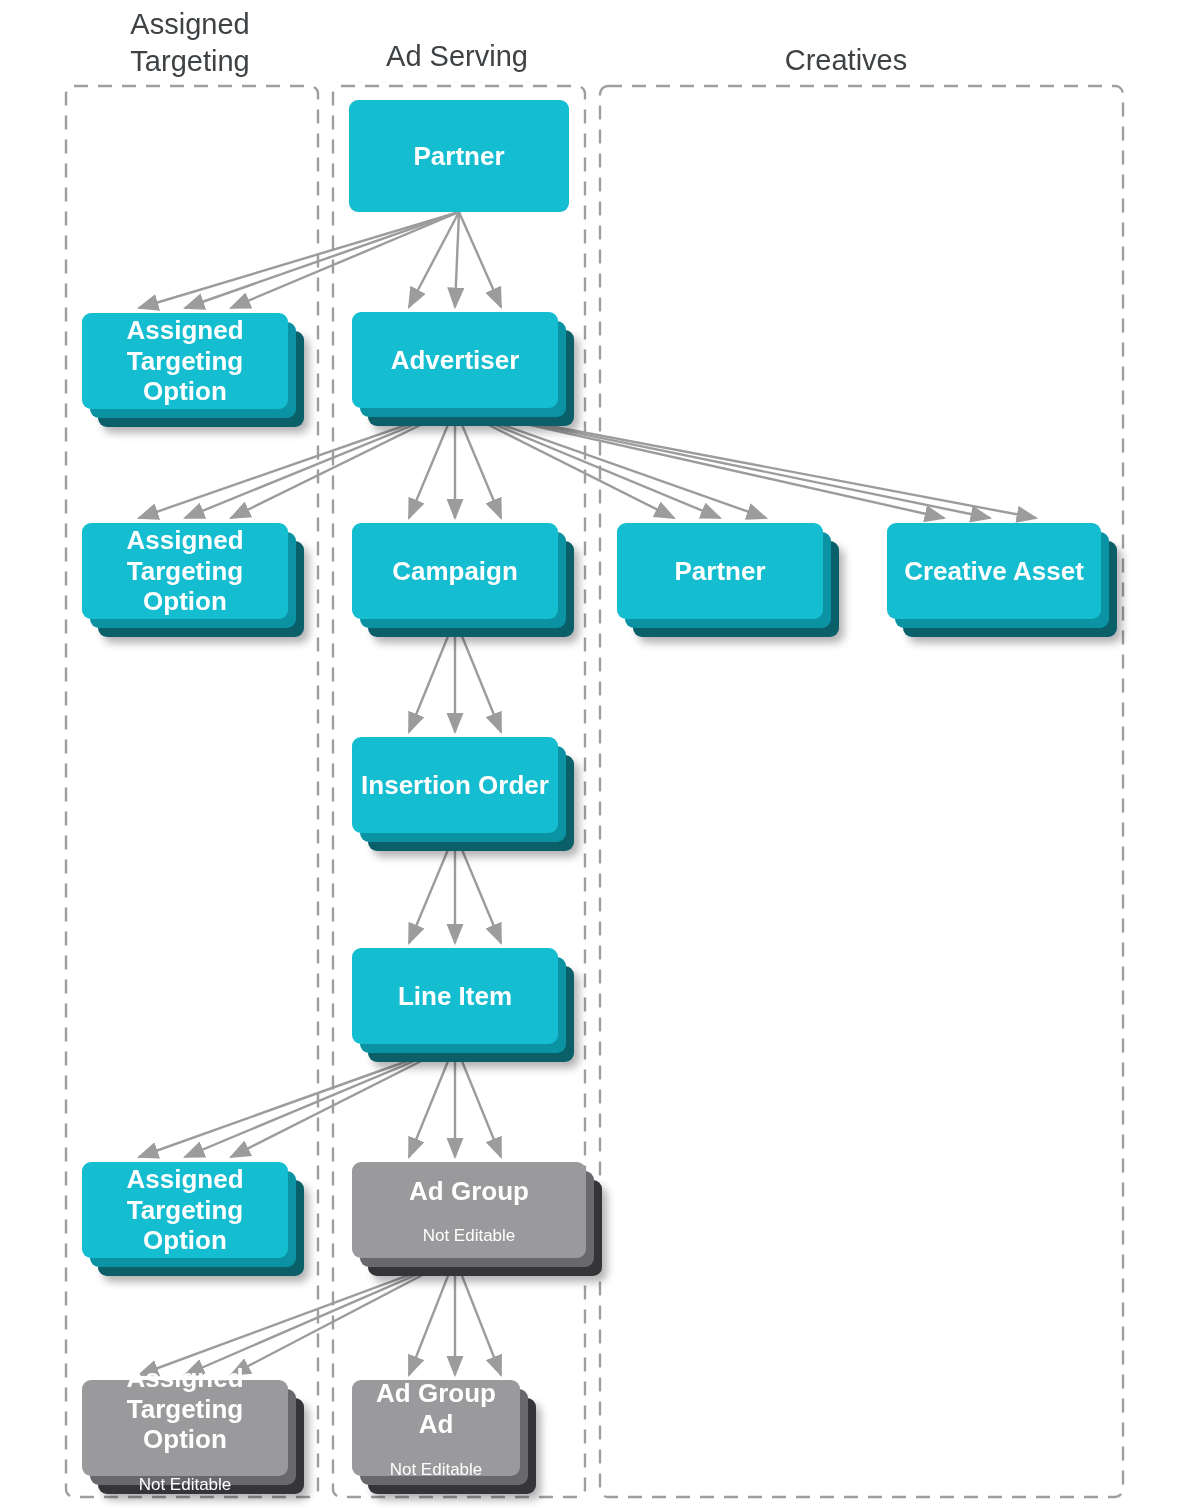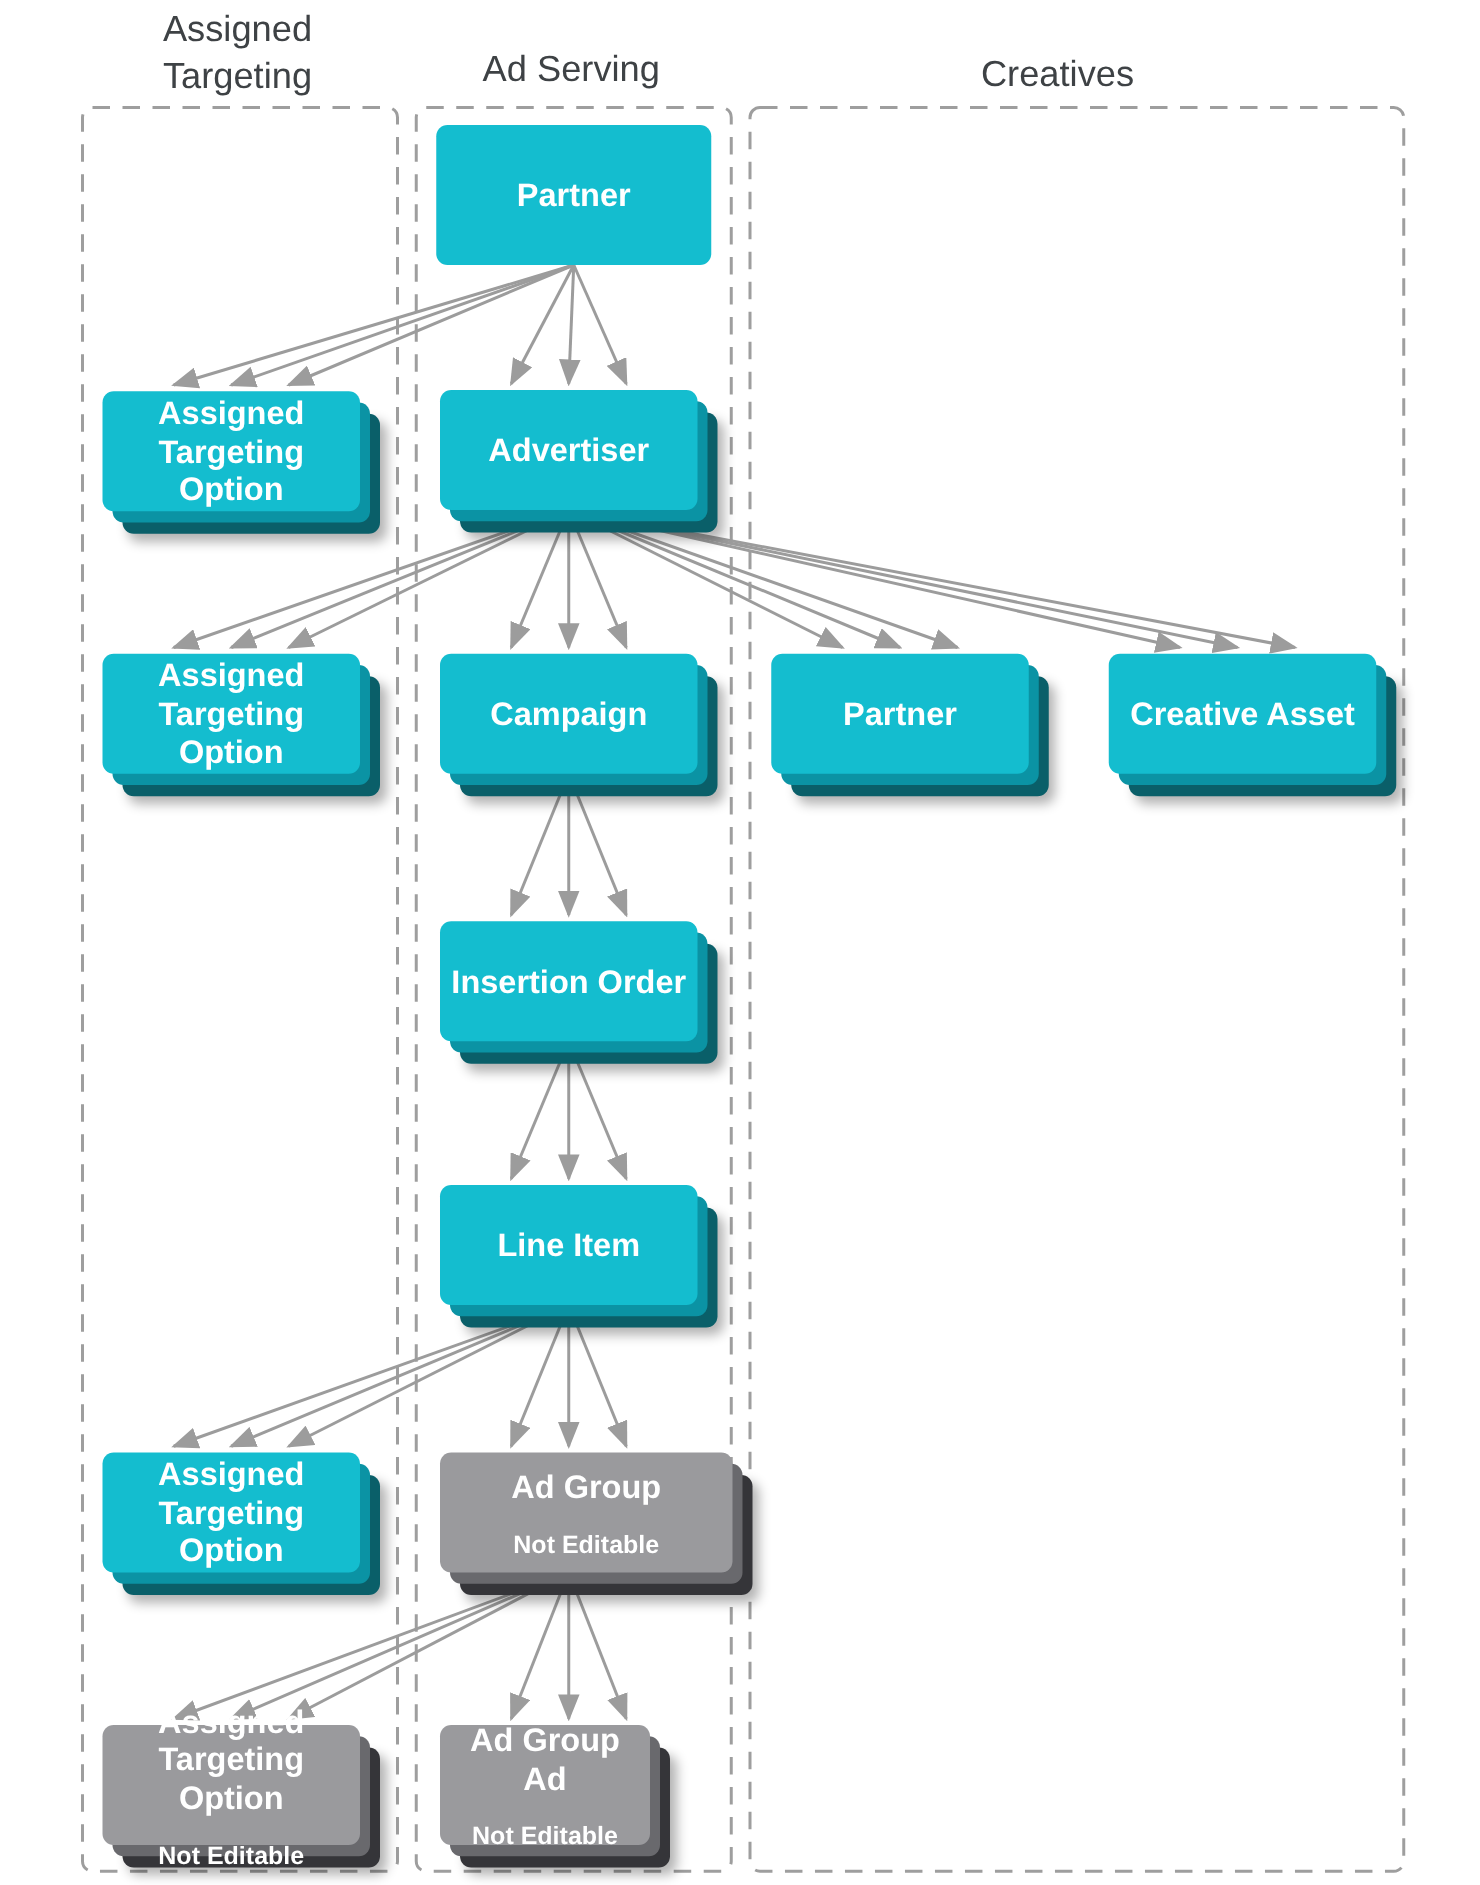--- a/index.html
+++ b/index.html
@@ -26,21 +26,21 @@
   .gray .l2{background:var(--gray_mid);}
   .gray .l3{background:var(--gray_dark);}
   .card{
     display:flex;flex-direction:column;align-items:center;justify-content:center;
     gap:21px;padding:4px 6px;
   }
   .label{
     color:var(--label);font-weight:bold;font-size:26px;line-height:1.18;
     text-align:center;white-space:pre-line;
   }
-  .sublabel{color:var(--label);font-weight:bold;font-size:20px;line-height:1;}
+  .sublabel{color:var(--label);font-weight:normal;font-size:17px;line-height:1;}
 </style>
 </head>
 <body>
 
 <div id="diagram">
   <svg id="edges" width="1184" height="1508" viewBox="0 0 1184 1508">
     <defs>
       <marker id="arrowhead" viewBox="0 0 10 8" refX="9" refY="4" markerWidth="9" markerHeight="7.2" orient="auto">
         <path d="M0,0 L10,4 L0,8 Z" fill="#9c9c9c"></path>
       </marker>

